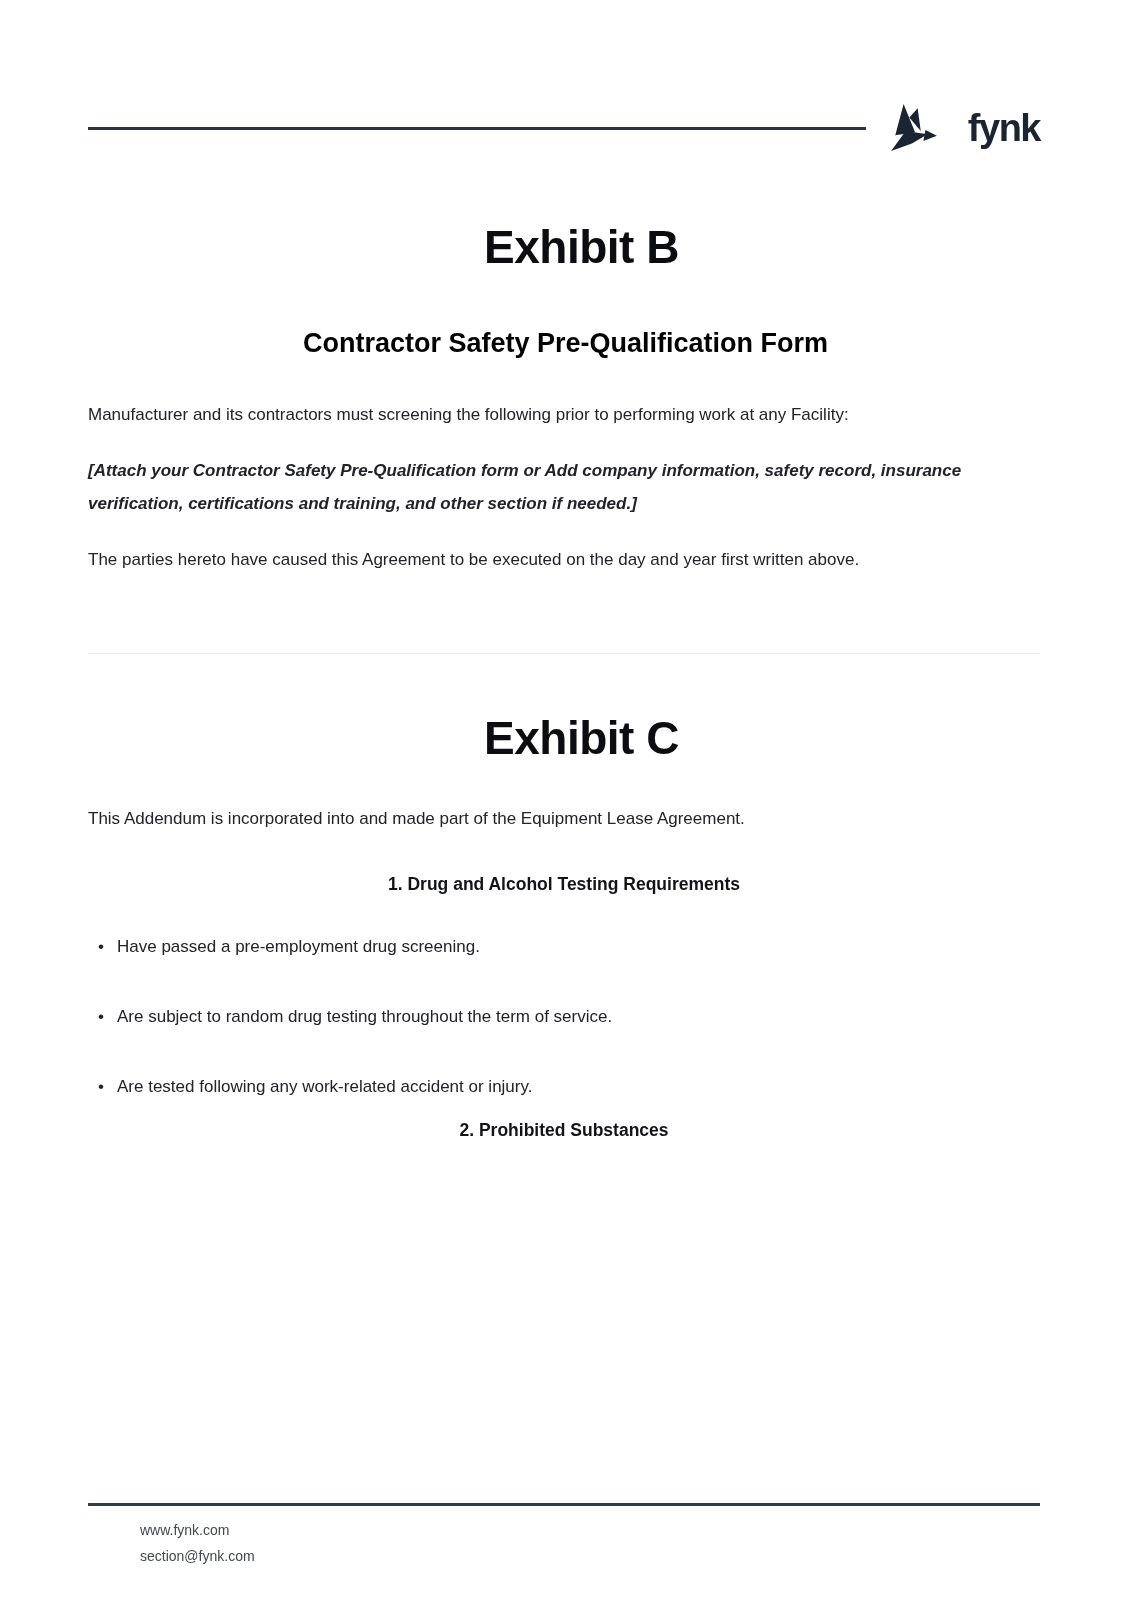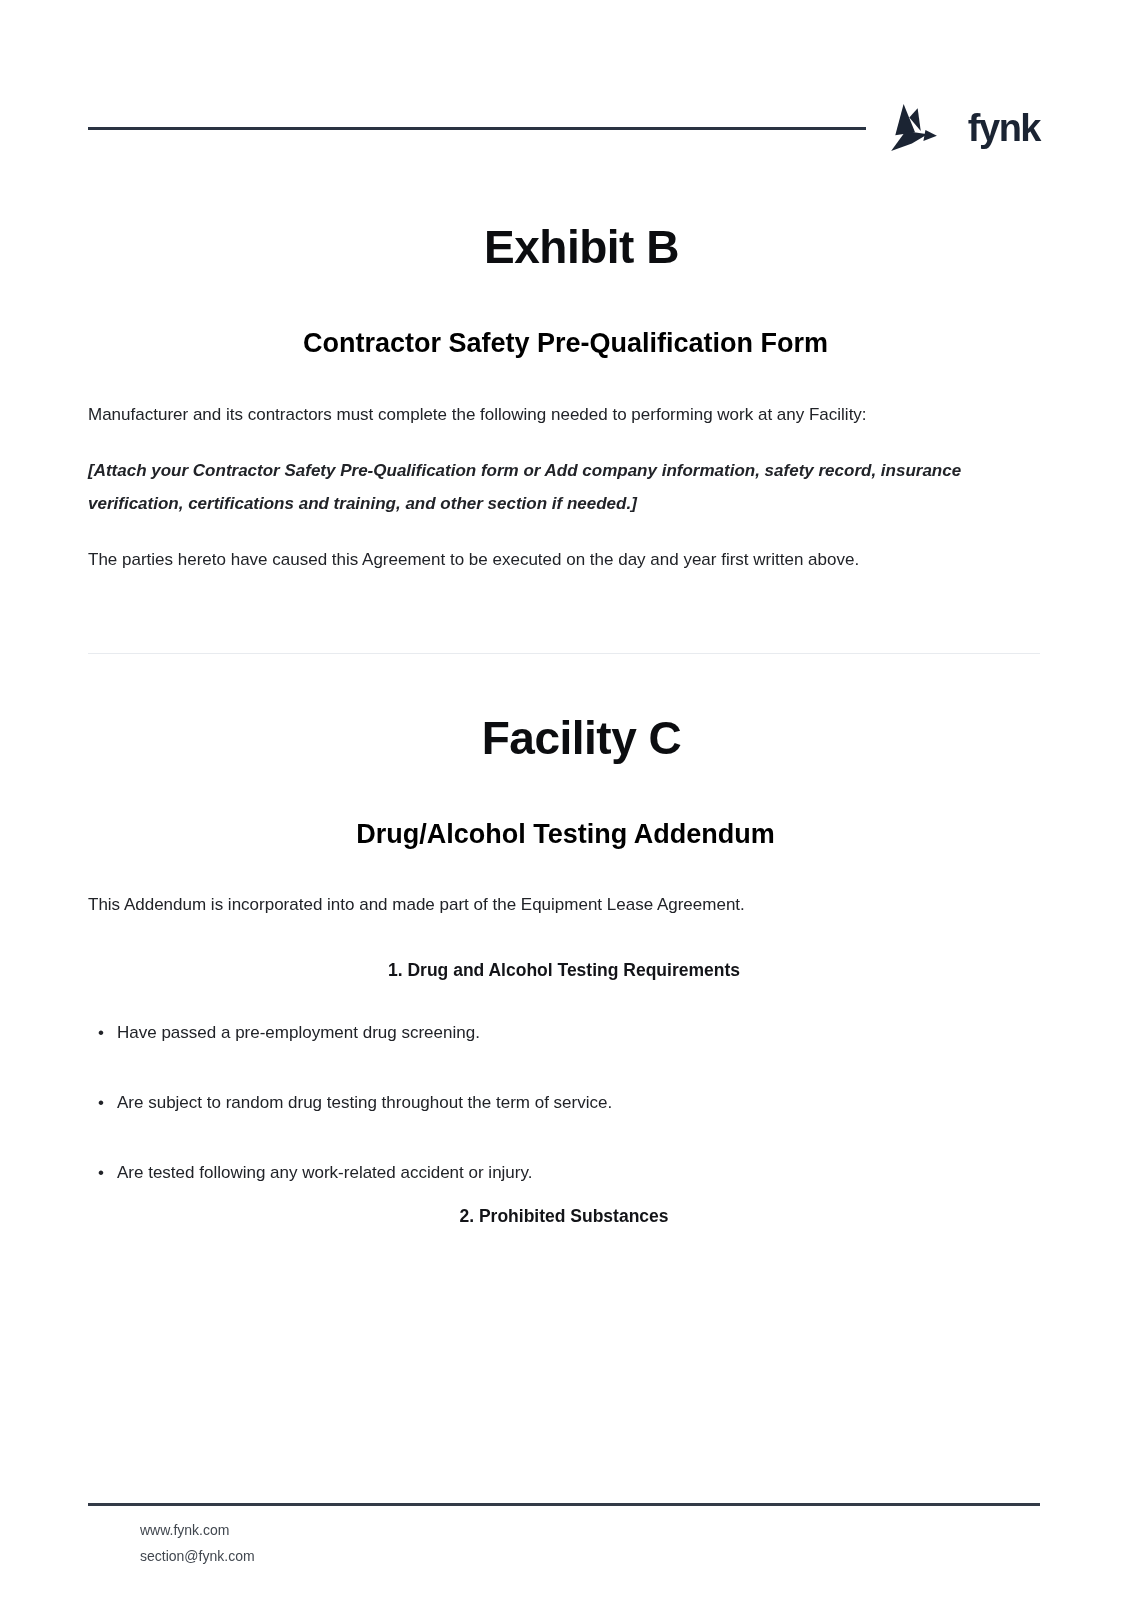--- a/index.html
+++ b/index.html
@@ -147,29 +147,28 @@
         </svg>
       </span>
       <span class="logo-text">fynk</span>
     </div>
   </div>
 
   <h1 class="exhibit-title">Exhibit B</h1>
   <h2 class="exhibit-subtitle">Contractor Safety Pre-Qualification Form</h2>
 
   <div class="container">
-    <p class="body-text mt-first">Manufacturer and its contractors must complete the following needed to performing work at any Facility:</p>
+    <p class="body-text mt-first">Manufacturer and its contractors must screening the following prior to performing work at any Facility:</p>
     <p class="body-text mt-para note">[Attach your Contractor Safety Pre-Qualification form or Add company information, safety record, insurance verification, certifications and training, and other section if needed.]</p>
     <p class="body-text mt-para">The parties hereto have caused this Agreement to be executed on the day and year first written above.</p>
   </div>
 
   <hr class="divider">
 
-  <h1 class="exhibit-title" style="margin-top:58px;">Facility C</h1>
-  <h2 class="exhibit-subtitle">Drug/Alcohol Testing Addendum</h2>
+  <h1 class="exhibit-title" style="margin-top:58px;">Exhibit C</h1>
 
   <div class="container">
     <p class="body-text mt-first">This Addendum is incorporated into and made part of the Equipment Lease Agreement.</p>
 
     <h3 class="section-heading">1. Drug and Alcohol Testing Requirements</h3>
 
     <ul class="bullets">
       <li>
         <span class="bullet-dot">•</span>
         <span>Have passed a pre-employment drug screening.</span>

